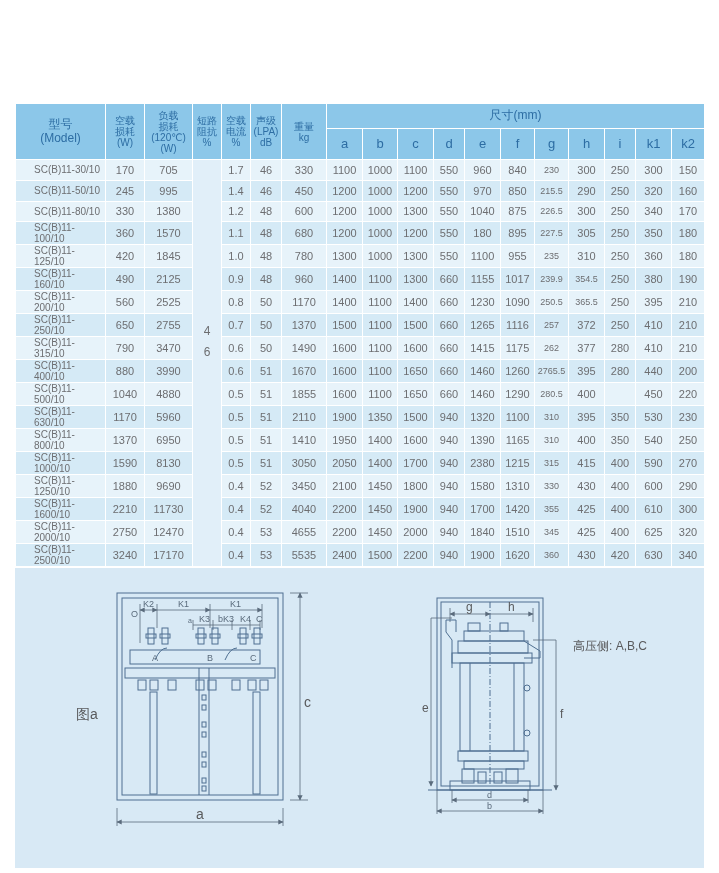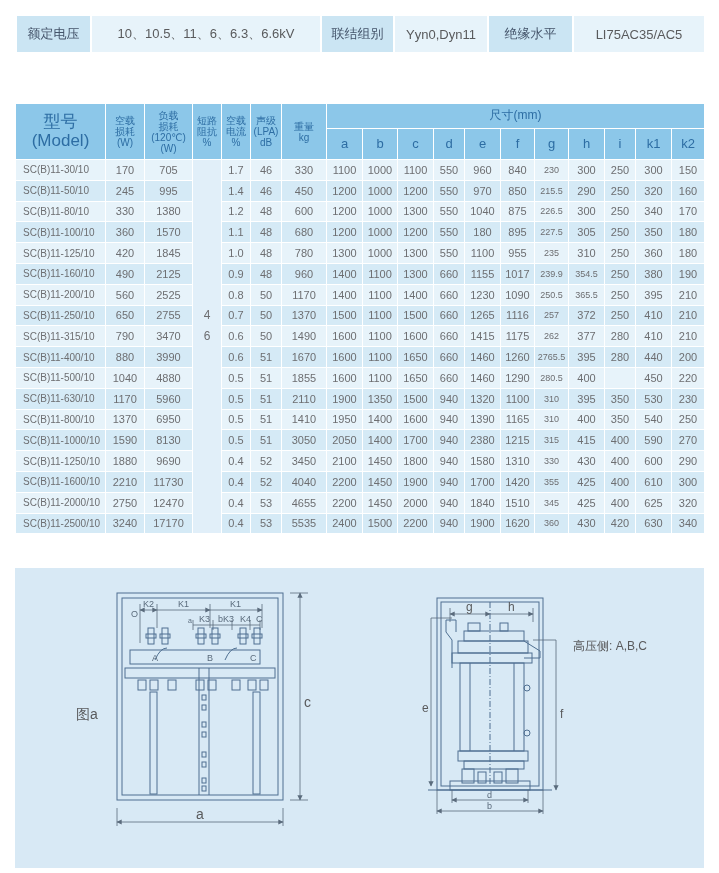--- a/index.html
+++ b/index.html
@@ -13,28 +13,28 @@
                  font-size:13px;overflow:hidden;}
   .info-table .lbl{background:#cbe5f3;color:#44546a;}
   .info-table .val{background:#e7f3fa;color:#595a5c;}
 
   
   .spec-table{position:absolute;left:15px;top:103px;width:689px;
               border-collapse:collapse;table-layout:fixed;}
   .spec-table th{background:#8cc7e9;color:#2d6da3;font-weight:normal;
                  border:1px solid #fff;padding:0;white-space:pre-line;
                  font-size:10px;line-height:1.1;overflow:hidden;}
-  .spec-table th.model-h{font-size:17px;}
+  .spec-table th.model-h{font-size:12px;}
   .spec-table th.dims-h{font-size:12px;height:24px;}
   .spec-table th.letter{font-size:13px;height:30px;}
   .spec-table td{border:1px solid #fff;height:19.8px;padding:0;
                  text-align:center;font-size:11px;color:#6d6e71;overflow:hidden;}
   .spec-table tbody tr:nth-child(odd) td{background:#e7f3fa;}
   .spec-table tbody tr:nth-child(even) td{background:#d5eaf6;}
-  .spec-table td.model{text-align:left;padding-left:7px;font-size:10px;}
+  .spec-table td.model{text-align:left;padding-left:18px;font-size:10px;}
   .spec-table td.gsm{font-size:9px;}
   .spec-table td.imp{background:#e1eff9 !important;white-space:pre-line;
                      line-height:21px;font-size:12px;vertical-align:middle;}
   .spec-table td.imp div{transform:translateY(-21px);}
 
   
   .panel{position:absolute;left:15px;top:568px;width:689px;height:300px;
          background:#d8e9f5;}
   .panel svg{position:absolute;left:0;top:0;}
   .dwg{stroke:#4e6f91;fill:none;stroke-width:1;}
@@ -51,28 +51,20 @@
 <table class="info-table">
   <colgroup>
       <col style="width:75px">
       <col style="width:230px">
       <col style="width:73px">
             <col style="width:94px">
       <col style="width:85px">
       <col style="width:132px">
     </colgroup>
   <tbody>
-      <tr>
-    <td class="lbl">额定电压</td>
-    <td class="val">10、10.5、11、6、6.3、6.6kV</td>
-    <td class="lbl">联结组别</td>
-    <td class="val">Yyn0,Dyn11</td>
-    <td class="lbl">绝缘水平</td>
-    <td class="val">LI75AC35/AC5</td>
-  </tr>
 </tbody>
   </table>
 
 <table class="spec-table">
   <colgroup>
     <col style="width:90px">
       <col style="width:39px">
       <col style="width:48px">
       <col style="width:29px">
     <col style="width:29px">

